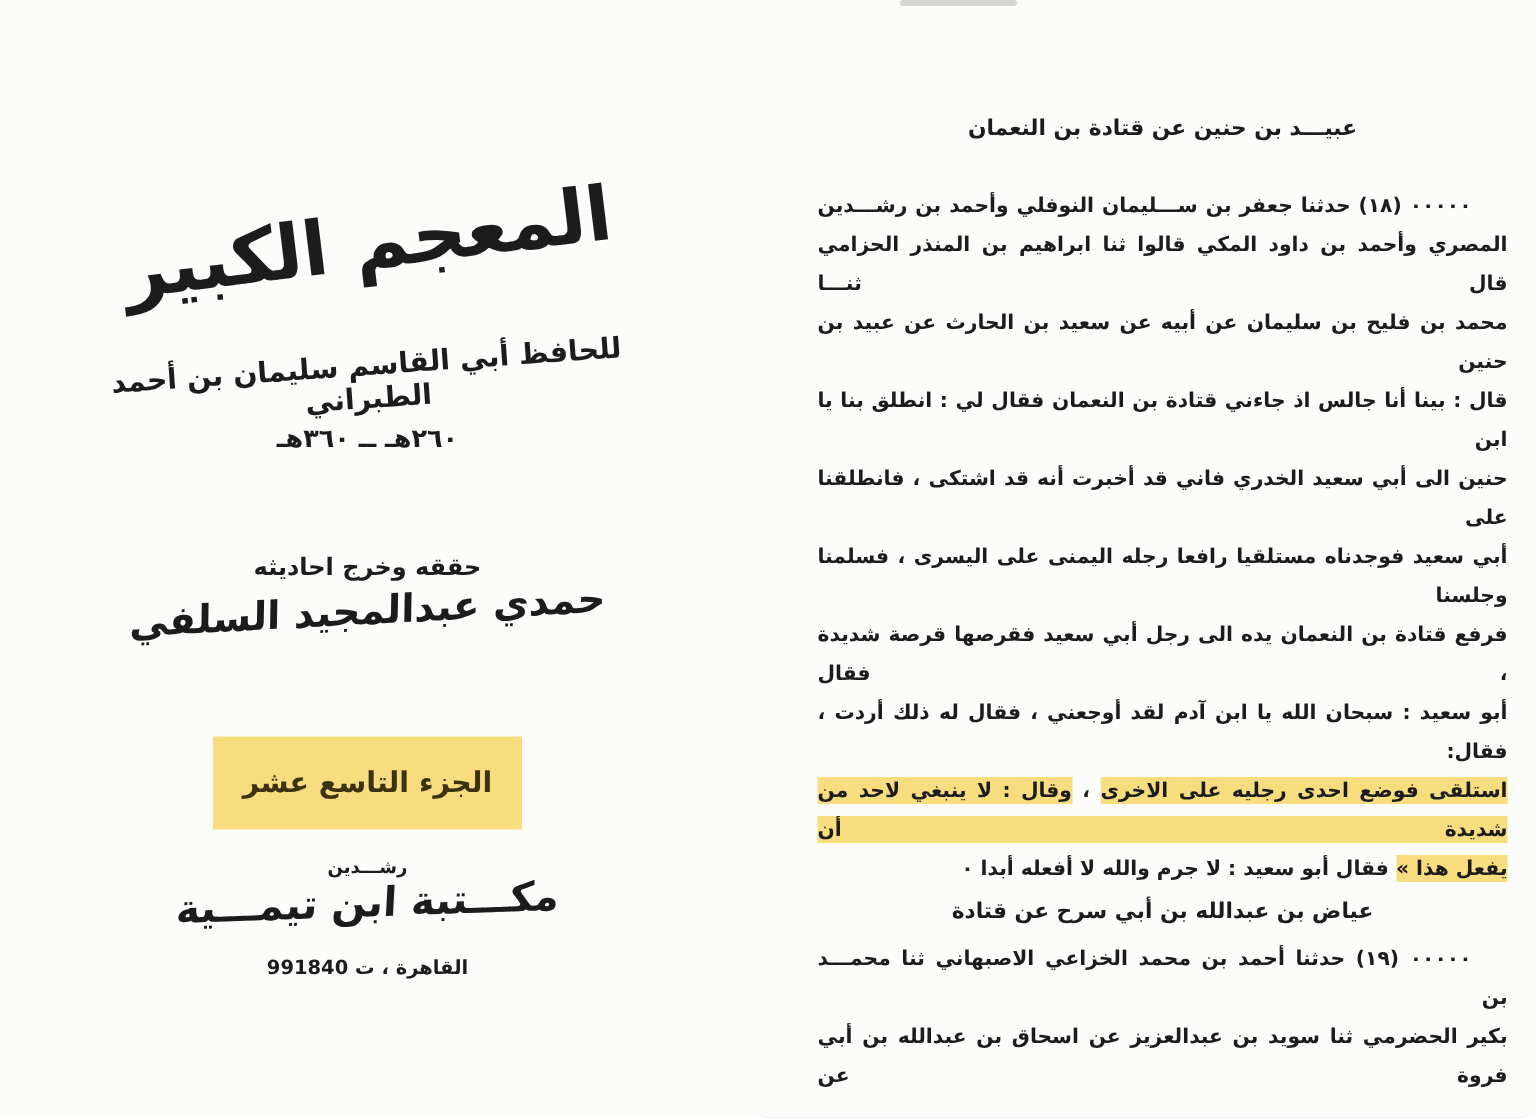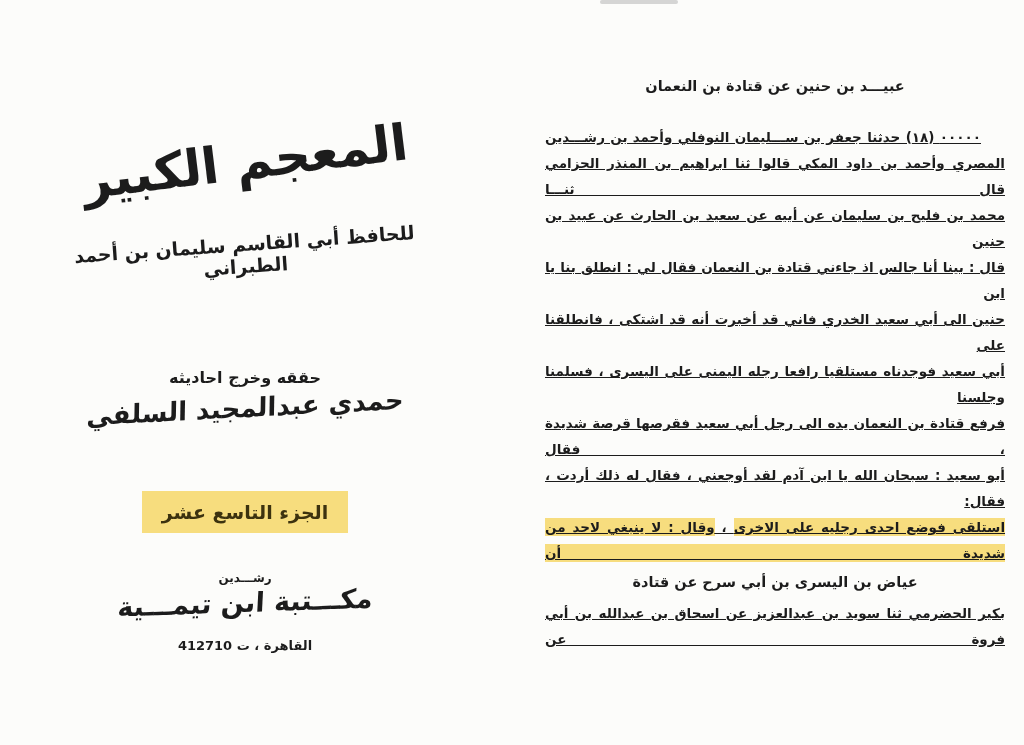--- a/index.html
+++ b/index.html
@@ -12,73 +12,76 @@
   }
   mark{background:var(--hl,#f7dd7e);color:inherit;padding:1px 0;}
   
   .left-page{position:absolute;left:55px;top:85px;width:380px;height:600px;direction:rtl;text-align:center;}
   .lp-title{position:absolute;top:48px;left:0;right:0;font-size:50px;font-weight:bold;transform:rotate(-7deg);letter-spacing:0;}
   .lp-author{position:absolute;top:148px;left:0;right:0;font-size:19px;font-weight:bold;transform:rotate(-4deg);}
   .lp-dates{position:absolute;top:198px;left:0;right:0;font-size:17px;font-weight:bold;}
   .lp-tahqiq{position:absolute;top:283px;left:0;right:0;font-size:16px;font-weight:bold;}
   .lp-editor{position:absolute;top:308px;left:0;right:0;font-size:26px;font-weight:bold;transform:rotate(-3deg) skewX(-4deg);}
   .lp-volume-wrap{position:absolute;top:406px;left:0;right:0;}
-  .lp-volume{display:inline-block;background:var(--hl,#f7dd7e);color:#3c320f;font-size:19px;font-weight:bold;padding:10px 20px;}
+  .lp-volume{display:inline-block;background:var(--hl,#f7dd7e);color:#3c320f;font-size:19px;font-weight:bold;padding:20px 20px;}
   .lp-nasher{position:absolute;top:486px;left:0;right:0;font-size:12px;font-weight:bold;}
   .lp-maktaba{position:absolute;top:502px;left:0;right:0;font-size:27px;font-weight:bold;transform:rotate(-2deg) skewX(-5deg);}
   .lp-cairo{position:absolute;top:553px;left:0;right:0;font-size:13px;font-weight:bold;}
   
   .right-page{position:absolute;left:545px;top:62px;width:460px;direction:rtl;}
   .rp-heading{font-size:14.5px;font-weight:bold;text-align:center;margin:16px 0 30px 0;}
   .rp-heading2{font-size:14.5px;font-weight:bold;text-align:center;margin:8px 0 10px 0;}
   .line{
     font-size:13.5px;font-weight:bold;line-height:26px;
-    text-align:justify;text-align-last:justify;text-decoration:underline;
+    text-align:justify;text-align-last:justify;
   }
   .line.indent{text-indent:24px;}
   .line.end{text-align-last:right;}
   
   .smudge{position:absolute;left:600px;top:0;width:78px;height:4px;background:#b5b5b5;opacity:.55;border-radius:2px;}
 </style>
 </head>
 <body>
 
 <div class="sheet" style="--paper: #fcfcfa; --ink: #1c1c1c; --hl: #f7dd7e;">
 
   <div class="smudge"></div>
 
   <div class="left-page">
     <div class="lp-title">المعجم الكبير</div>
     <div class="lp-author">للحافظ أبي القاسم سليمان بن أحمد الطبراني</div>
+    <div class="lp-dates">٢٦٠هـ ــ ٣٦٠هـ</div>
     <div class="lp-tahqiq">حققه وخرج احاديثه</div>
     <div class="lp-editor">حمدي عبدالمجيد السلفي</div>
     <div class="lp-volume-wrap">
       <span class="lp-volume">الجزء التاسع عشر</span>
     </div>
     <div class="lp-nasher">رشـــدين</div>
     <div class="lp-maktaba">مكـــتبة ابن تيمـــية</div>
-    <div class="lp-cairo">القاهرة ، ت 412710</div>
+    <div class="lp-cairo">القاهرة ، ت 991840</div>
   </div>
 
   <div class="right-page">
     <div class="rp-heading">عبيـــد بن حنين عن قتادة بن النعمان</div>
 
     <div>
         <div class="line indent"><span>٠٠٠٠٠ (١٨) حدثنا جعفر بن ســـليمان النوفلي وأحمد بن رشـــدين</span></div>
         <div class="line"><span>المصري وأحمد بن داود المكي قالوا ثنا ابراهيم بن المنذر الحزامي قال ثنـــا</span></div>
         <div class="line"><span>محمد بن فليح بن سليمان عن أبيه عن سعيد بن الحارث عن عبيد بن حنين</span></div>
         <div class="line"><span>قال : بينا أنا جالس اذ جاءني قتادة بن النعمان فقال لي : انطلق بنا يا ابن</span></div>
         <div class="line"><span>حنين الى أبي سعيد الخدري فاني قد أخبرت أنه قد اشتكى ، فانطلقنا على</span></div>
         <div class="line"><span>أبي سعيد فوجدناه مستلقيا رافعا رجله اليمنى على اليسرى ، فسلمنا وجلسنا</span></div>
         <div class="line"><span>فرفع قتادة بن النعمان يده الى رجل أبي سعيد فقرصها قرصة شديدة ، فقال</span></div>
         <div class="line"><span>أبو سعيد : سبحان الله يا ابن آدم لقد أوجعني ، فقال له ذلك أردت ، فقال:</span></div>
         <div class="line"><mark>استلقى فوضع احدى رجليه على الاخرى</mark><span> ، </span><mark>وقال : لا ينبغي لاحد من شديدة أن</mark></div>
+        <div class="line end"><mark>يفعل هذا »</mark><span> فقال أبو سعيد : لا جرم والله لا أفعله أبدا ٠</span></div>
       </div>
 
-    <div class="rp-heading2">عياض بن اليسرى بن أبي سرح عن قتادة</div>
+    <div class="rp-heading2">عياض بن عبدالله بن أبي سرح عن قتادة</div>
 
     <div>
+        <div class="line indent"><span>٠٠٠٠٠ (١٩) حدثنا أحمد بن محمد الخزاعي الاصبهاني ثنا محمـــد بن</span></div>
         <div class="line"><span>بكير الحضرمي ثنا سويد بن عبدالعزيز عن اسحاق بن عبدالله بن أبي فروة عن</span></div>
       </div>
 
   </div>
 
 </div>
 
 </body></html>

